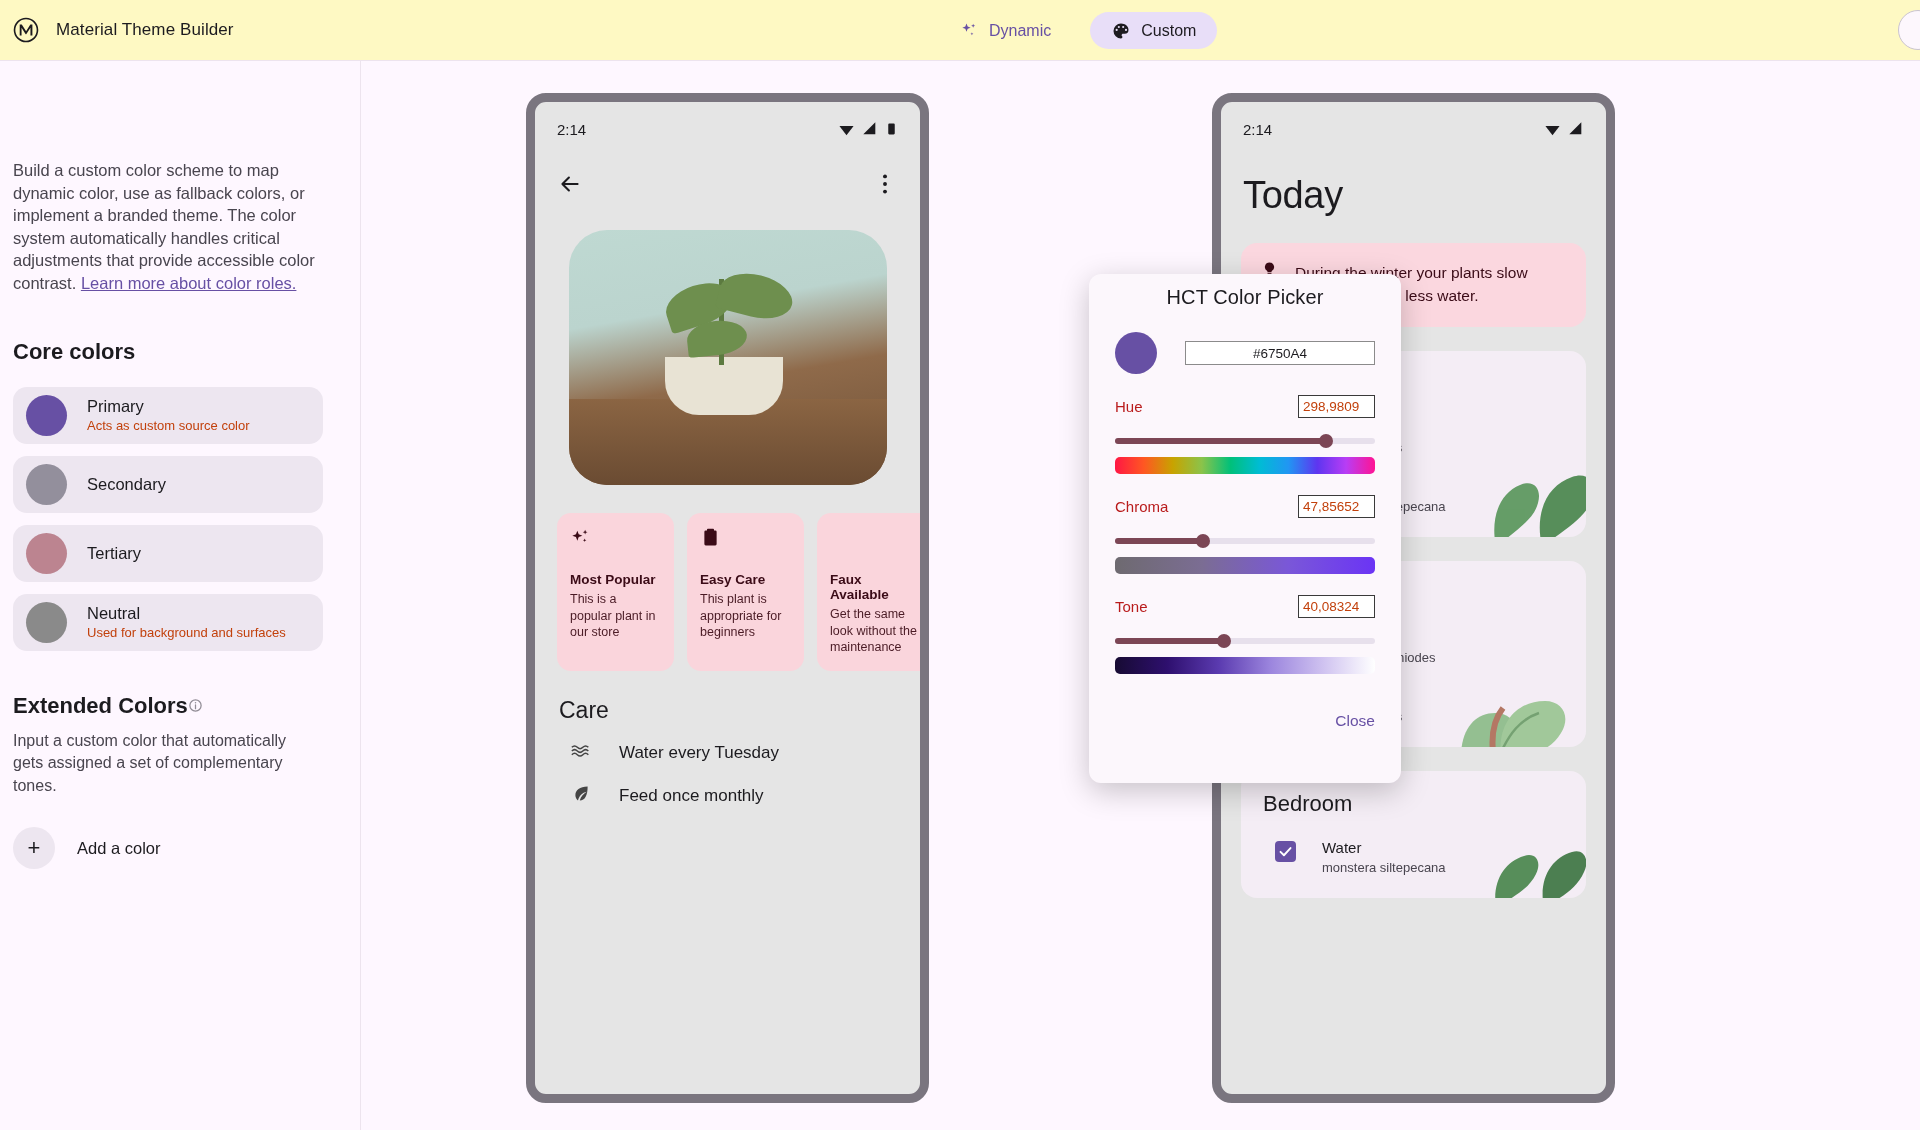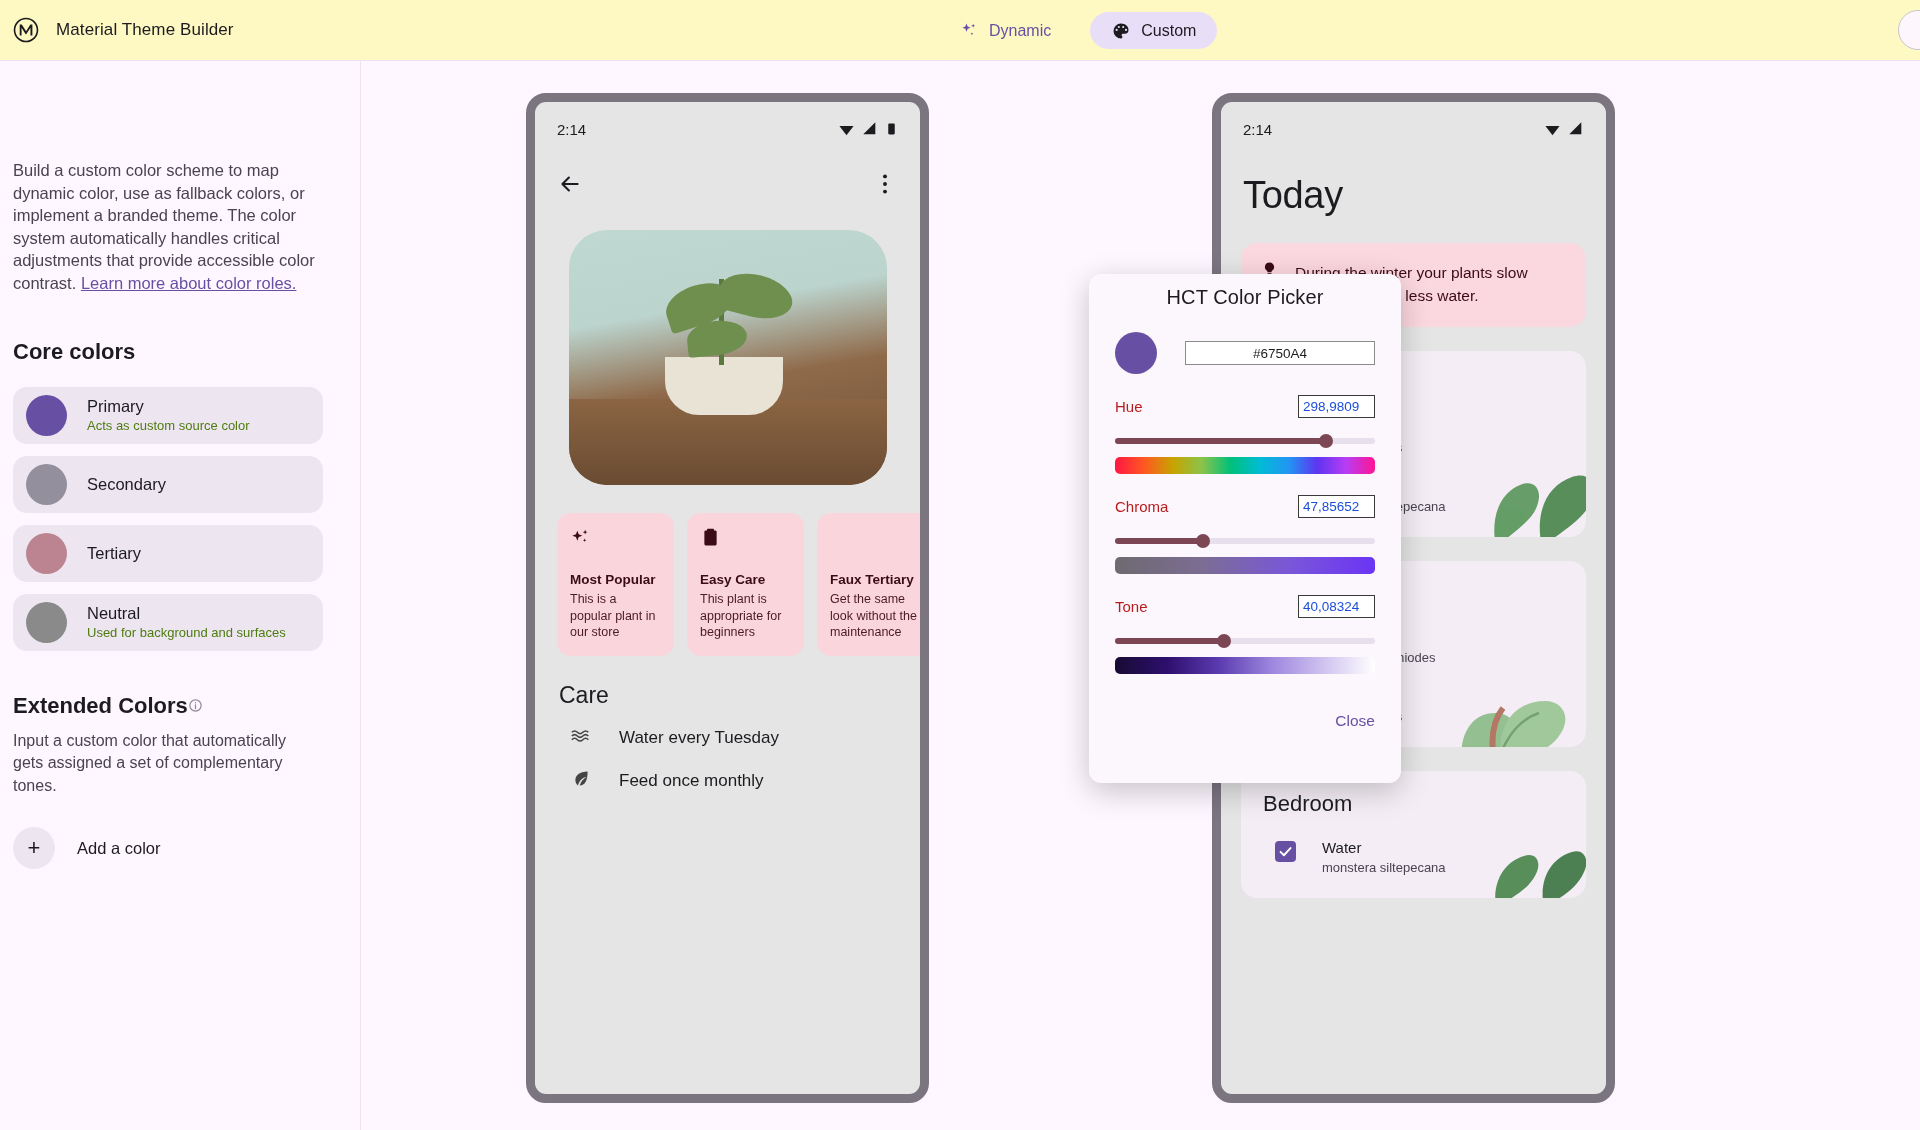--- a/index.html
+++ b/index.html
@@ -55,21 +55,21 @@
   .sec-sub { font-size: 16px; line-height: 22px; color: #49454F; margin-top: 15px; max-width: 320px; }
 
   .core-list { margin-top: 22px; display: flex; flex-direction: column; gap: 12px; }
   .core-row {
     display: flex; align-items: center; gap: 20px;
     height: 57px; border-radius: 14px; background: #EDE6F0;
     padding-left: 13px; cursor: pointer;
   }
   .swatch { width: 41px; height: 41px; border-radius: 50%; flex: 0 0 41px; }
   .core-name { font-size: 16.5px; color: #1C1B1F; line-height: 19px; }
-  .core-desc { font-size: 13px; color: #4d7c0f; line-height: 17px; margin-top: 1px; }
+  .core-desc { font-size: 13px; color: #c2410c; line-height: 17px; margin-top: 1px; }
 
   .ext-head { display: flex; align-items: center; margin-top: 42px; }
   .ext-title { font-size: 22px; color: #1C1B1F; }
   .info-ico { width: 15px; height: 15px; opacity: .6; }
   .ext-sub { font-size: 16px; line-height: 22.5px; color: #49454F; margin-top: 11px; max-width: 305px; }
 
   .add-row { display: flex; align-items: center; gap: 22px; margin-top: 30px; cursor: pointer; }
   .add-circle {
     width: 42px; height: 42px; border-radius: 50%; background: #EDE6F0;
     display: flex; align-items: center; justify-content: center;
@@ -167,21 +167,21 @@
   .hex-input {
     flex: 1; height: 24px; border: 1px solid #8b8b8b; background: #fff;
     text-align: center; font-size: 13.5px; color: #1C1B1F;
     font-family: "Liberation Sans", sans-serif;
   }
   .field { margin-top: 21px; }
   .field-head { display: flex; align-items: center; justify-content: space-between; }
   .field-label { font-size: 15px; color: #b91c1c; }
   .num-input {
     width: 77px; height: 23px; border: 1.5px solid #3a3a3a; background: #fff;
-    font-size: 13.5px; color: #1d4ed8; padding-left: 4px;
+    font-size: 13.5px; color: #c2410c; padding-left: 4px;
     font-family: "Liberation Sans", sans-serif;
   }
   .slider { position: relative; height: 20px; margin-top: 13px; }
   .slider .track { position: absolute; top: 7px; left: 0; right: 0; height: 6px; border-radius: 3px; background: #E7E0EC; }
   .slider .fill { position: absolute; top: 7px; left: 0; height: 6px; border-radius: 3px; background: #7C4655; }
   .slider .knob { position: absolute; top: 3px; width: 14px; height: 14px; border-radius: 50%; background: #7C4655; cursor: pointer; }
   .gradbar { height: 17px; border-radius: 5px; margin-top: 6px; }
   .grad-hue { background: linear-gradient(90deg,#FF1744,#FF5722,#C8A300,#8BC34A,#00C07A,#00BCD4,#2196F3,#5E35F0,#B83DF5,#FF1493); }
   .grad-chroma { background: linear-gradient(90deg,#6E6A70,#7B6D93,#7A57D8,#6B34F5); }
   .grad-tone { background: linear-gradient(90deg,#170B33,#2E0F6E,#5B3BB0,#9C86DE,#CFC2F0,#FFFFFF); }
@@ -337,21 +337,21 @@
         <div class="chip-ico">
           <svg viewBox="0 0 24 24" width="21" height="21" fill="#3B0B17">
               <path d="M9 2h6a1 1 0 011 1v1h1.5A1.5 1.5 0 0119 5.5v14A1.5 1.5 0 0117.5 21h-11A1.5 1.5 0 015 19.5v-14A1.5 1.5 0 016.5 4H8V3a1 1 0 011-1zm-1 8h8v1.6H8zm0 3.4h8V15H8zm0 3.4h5v1.6H8z"></path>
             </svg>
         </div>
         <div class="chip-title">Easy Care</div>
         <div class="chip-desc">This plant is appropriate for beginners</div>
       </div>
       <div class="chip">
         <div class="chip-ico"></div>
-        <div class="chip-title">Faux Tertiary</div>
+        <div class="chip-title">Faux Available</div>
         <div class="chip-desc">Get the same look without the maintenance</div>
       </div>
     </div>
 
     <div class="care-h">Care</div>
     <div class="care-row">
       <span class="care-ico">
         <svg viewBox="0 0 24 24" width="22" height="22" fill="none" stroke="#444" stroke-width="1.6">
             <path d="M2 8c2-2 4-2 6 0s4 2 6 0 4-2 6 0"></path>
             <path d="M2 12c2-2 4-2 6 0s4 2 6 0 4-2 6 0"></path>

